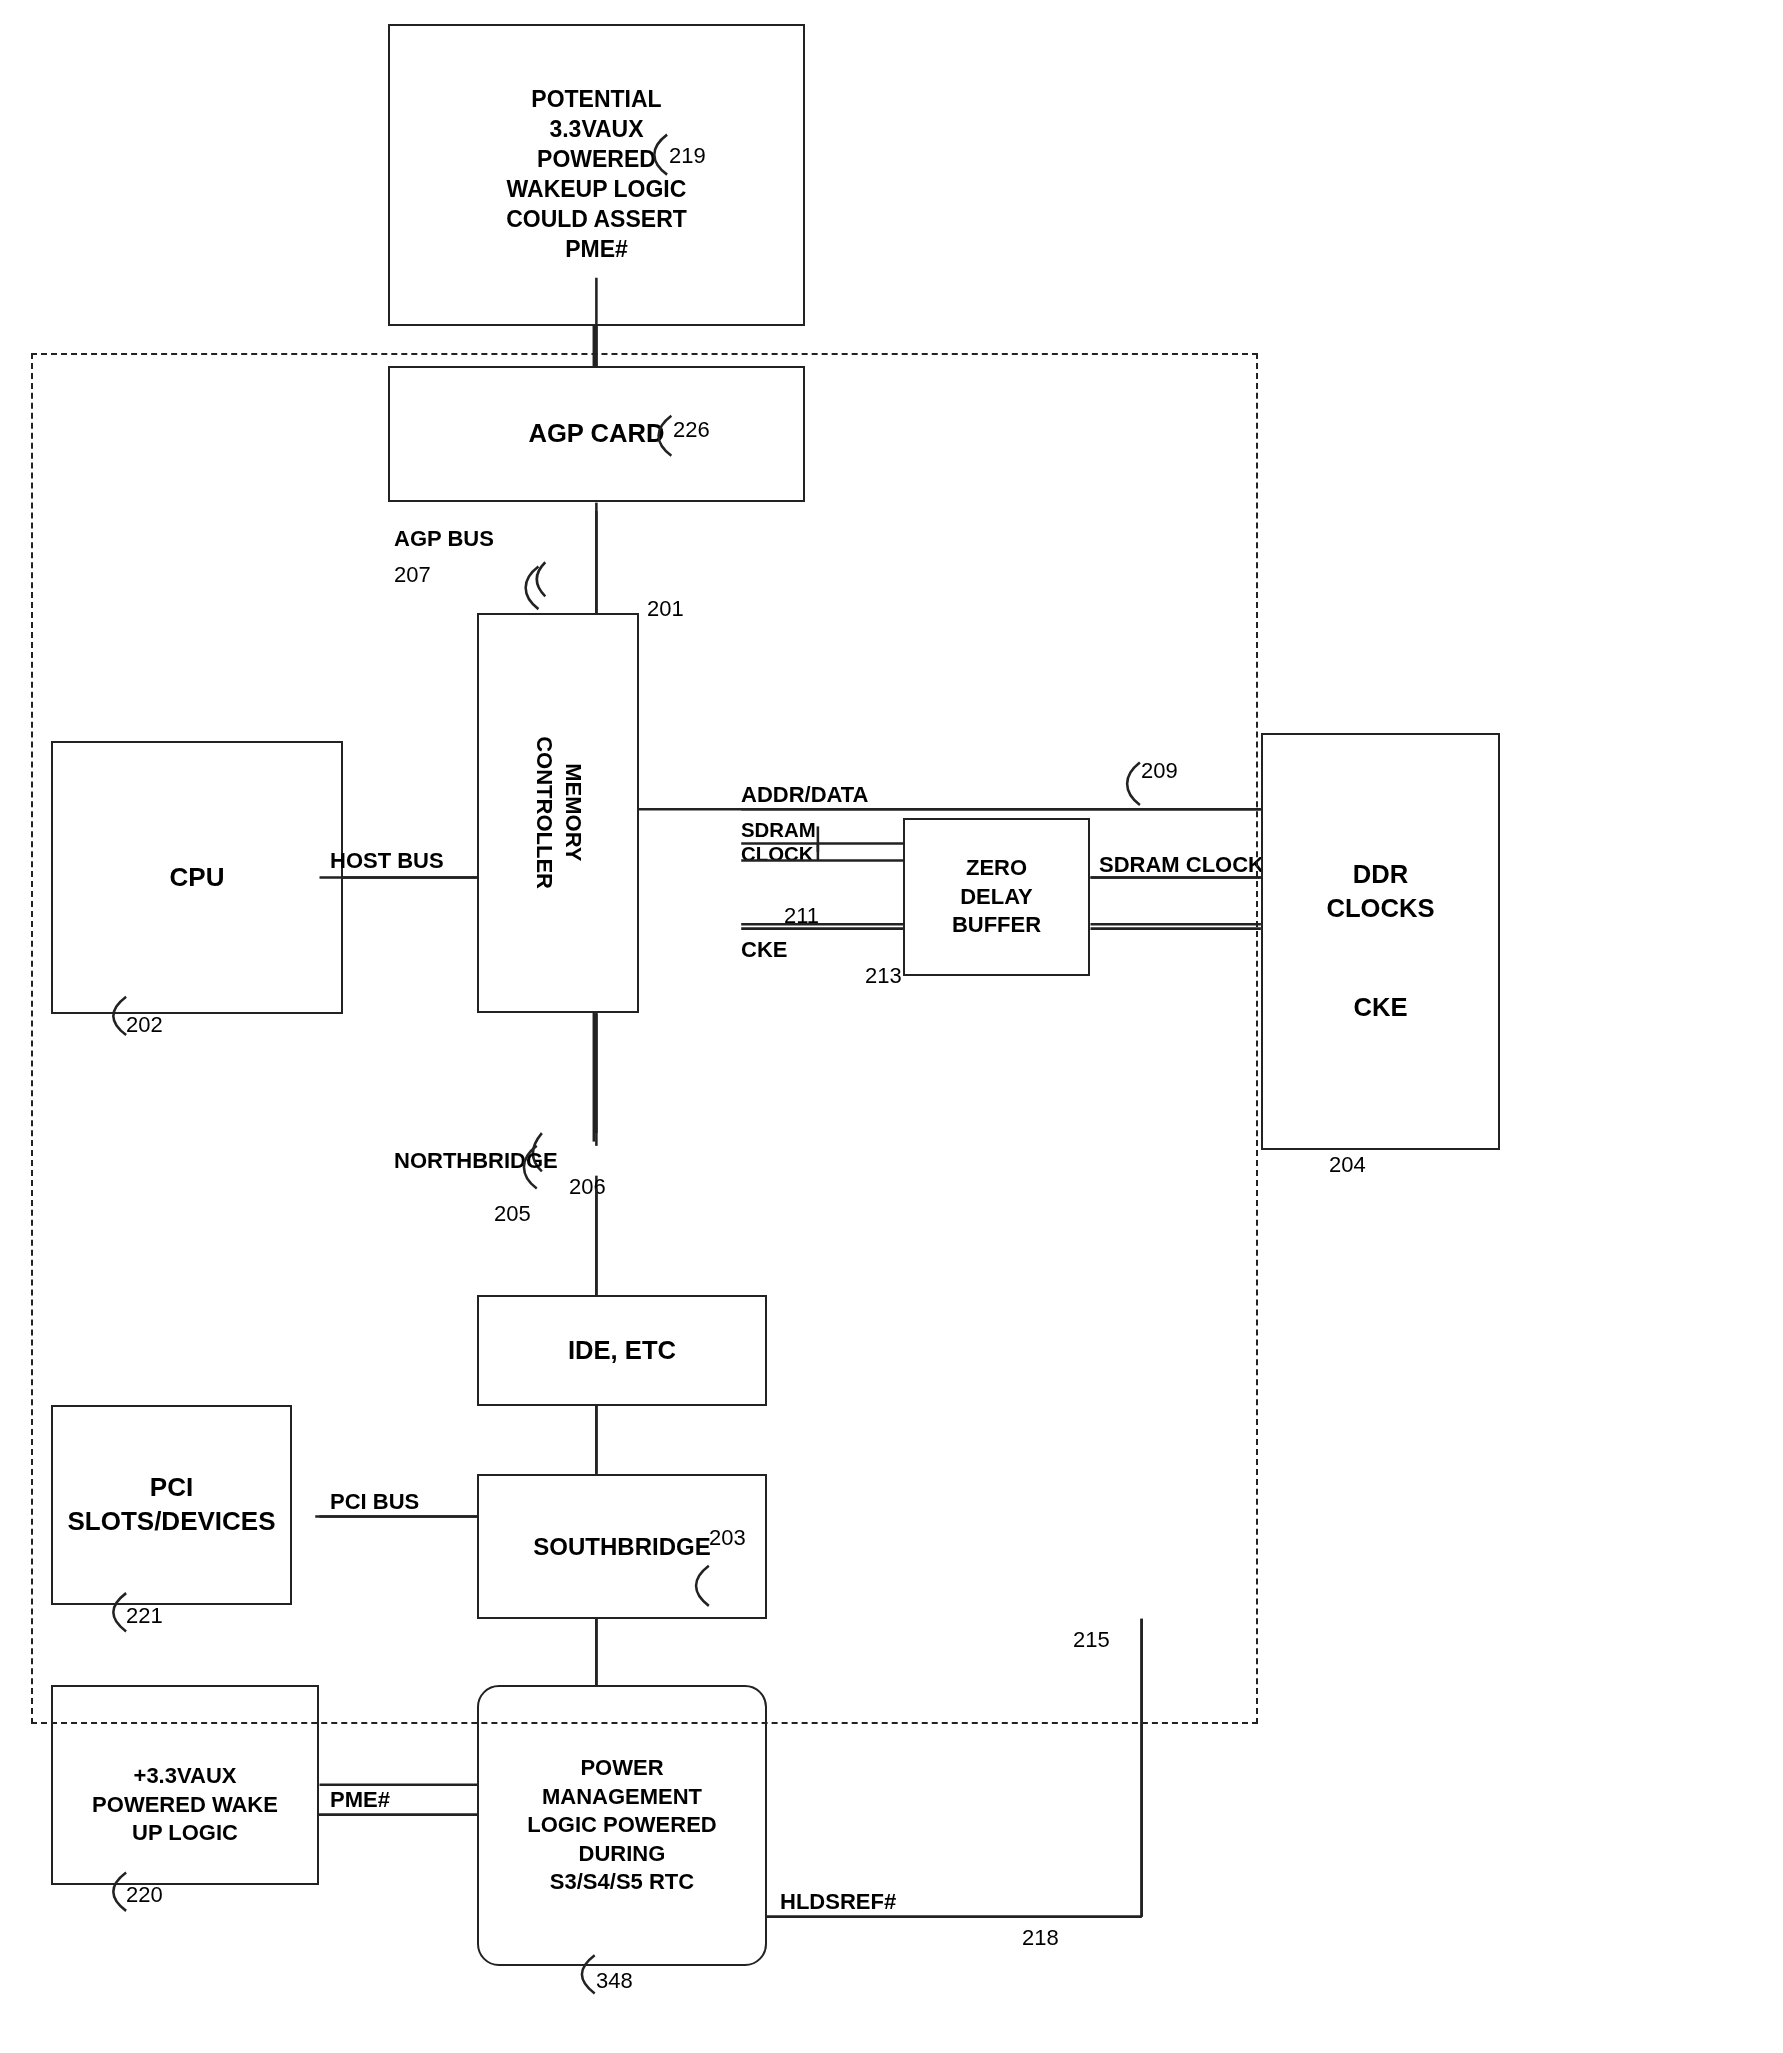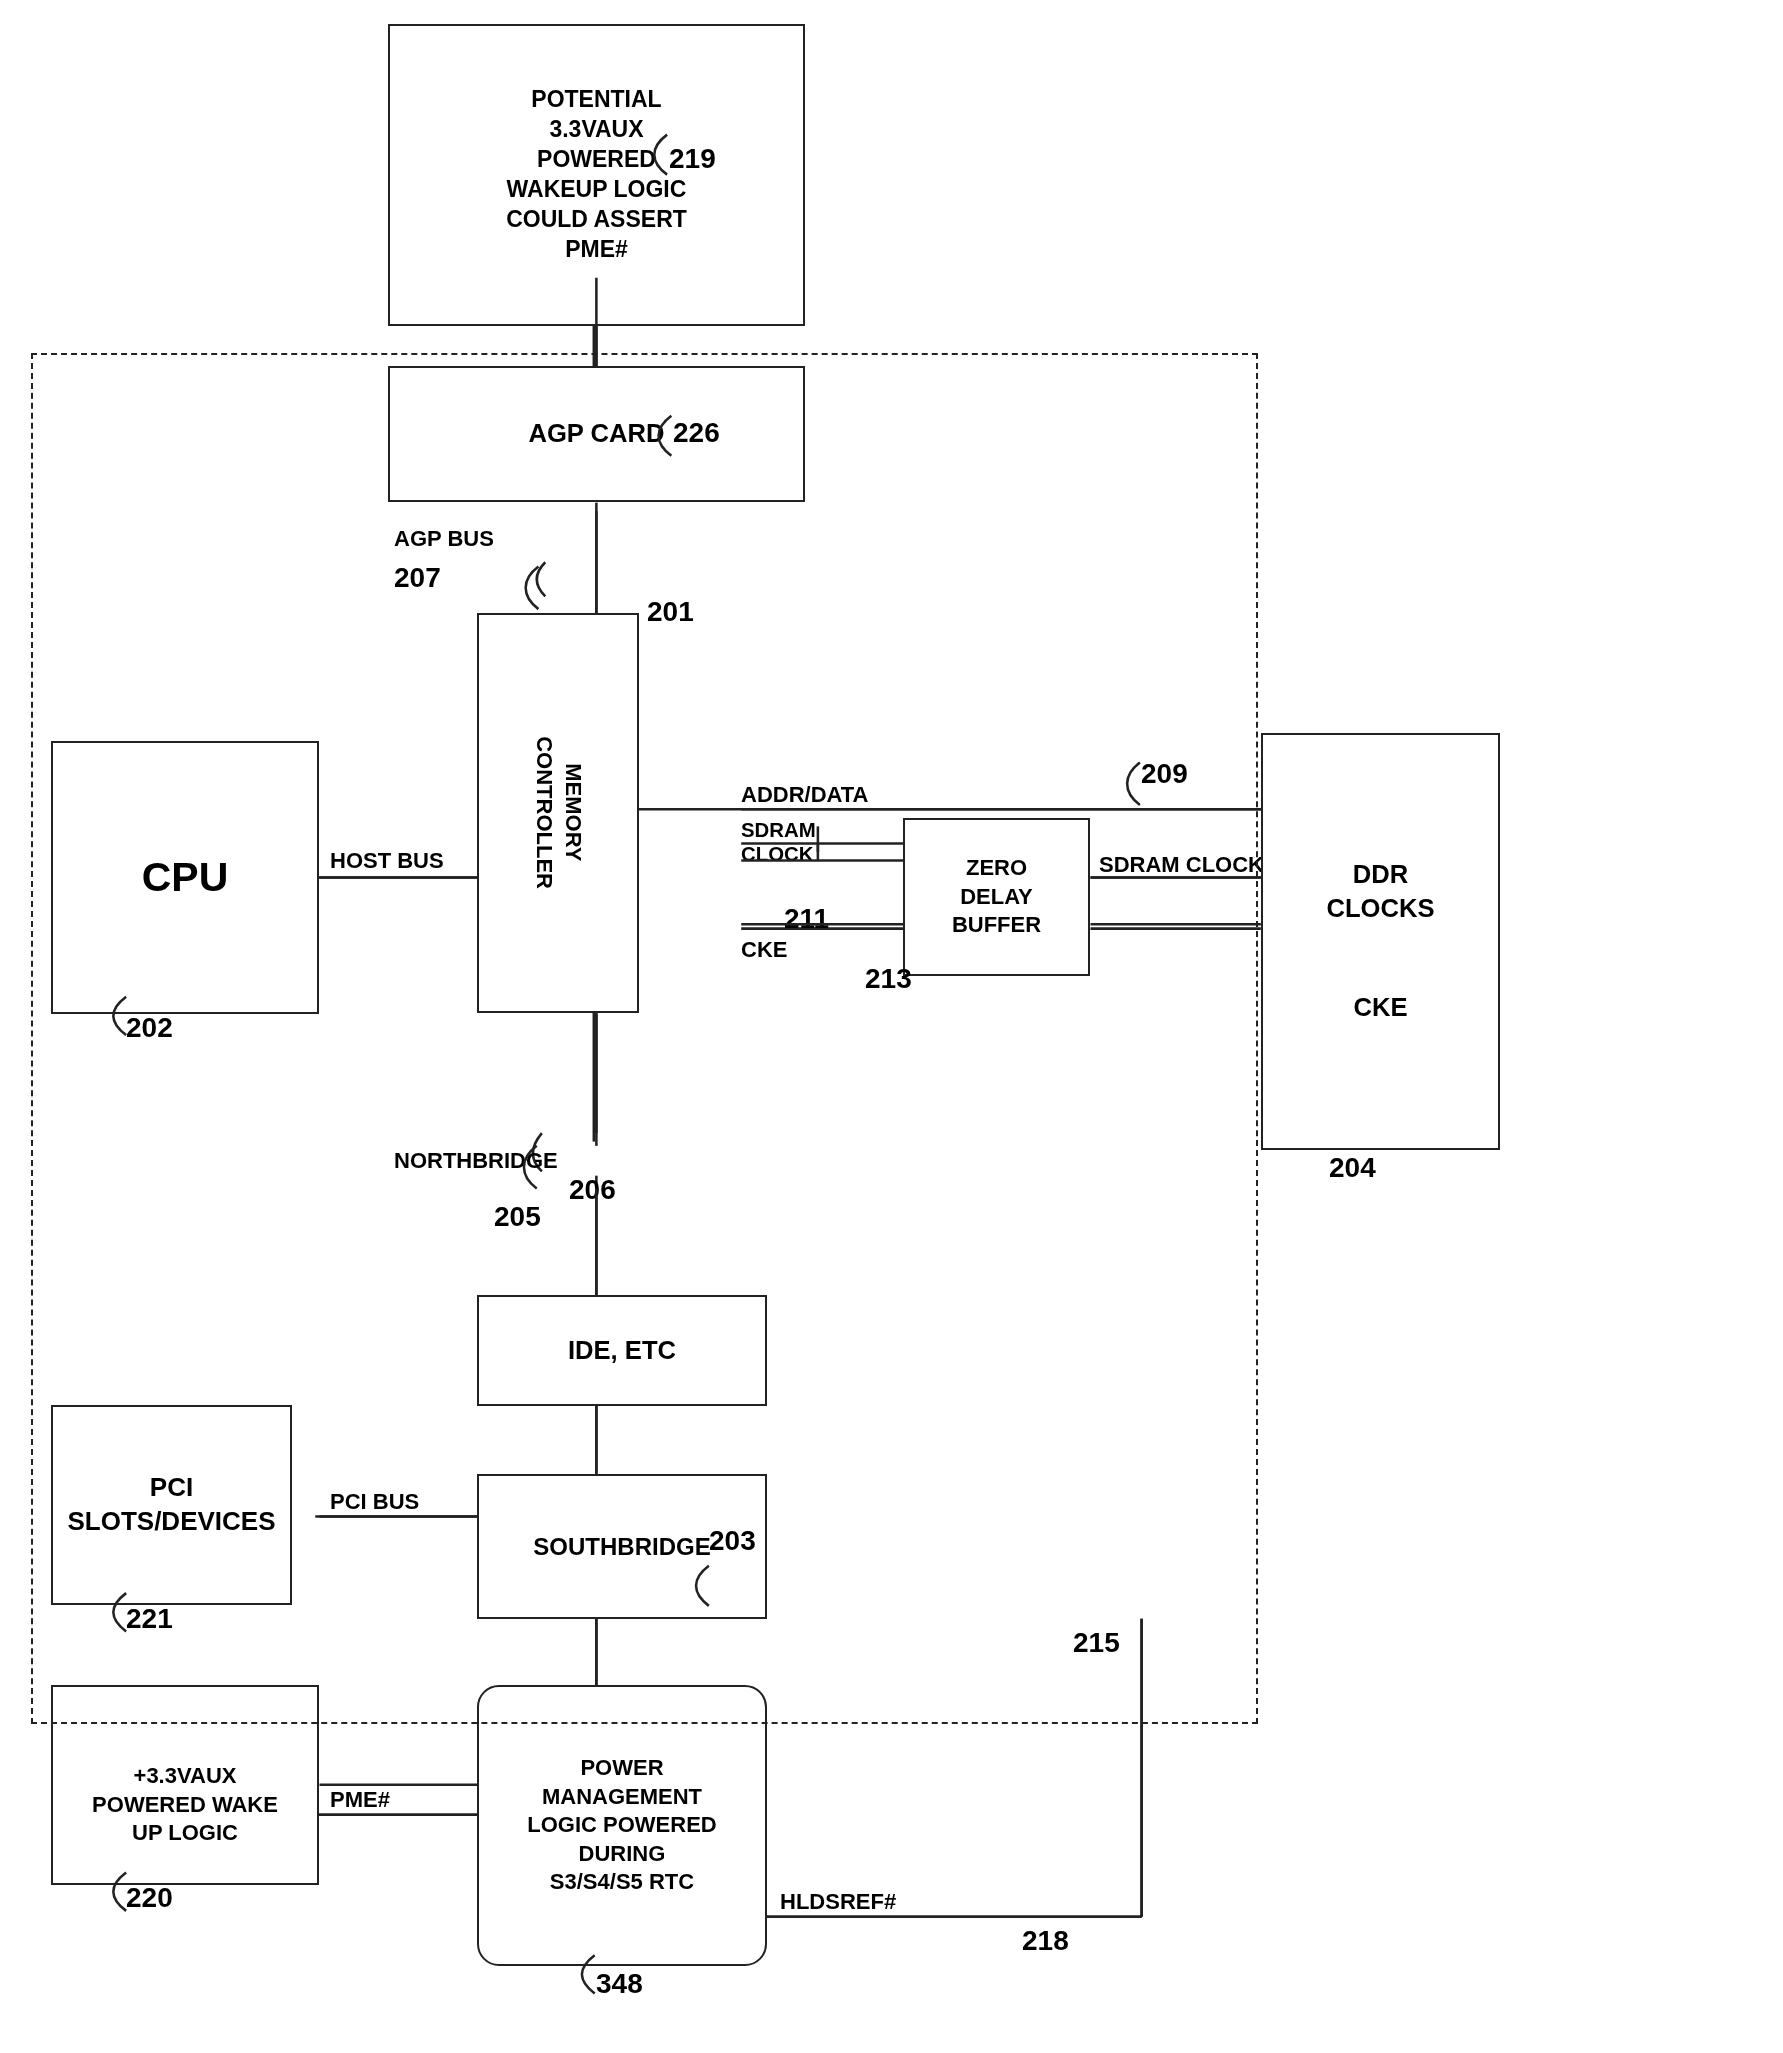--- a/index.html
+++ b/index.html
@@ -37,23 +37,23 @@
     .label {
       position: absolute;
       font-size: 22px;
       font-family: Arial, sans-serif;
       font-weight: bold;
       white-space: nowrap;
       background: transparent;
     }
     .ref {
       position: absolute;
-      font-size: 28px;
-      font-family: Arial, sans-serif;
-      font-weight: bold;
+      font-size: 22px;
+      font-family: Arial, sans-serif;
+      font-weight: normal;
       background: transparent;
     }
     svg.lines {
       position: absolute;
       top: 0; left: 0;
       width: 1784px;
       height: 2054px;
       pointer-events: none;
     }
     svg.lines line, svg.lines path, svg.lines polyline {
@@ -132,21 +132,21 @@
 
   <span class="ref" style="left:394px; top:562px;">207</span>
 
   <span class="ref" style="left:647px; top:596px;">201</span>
 
   <div class="box" style="left:477px; top:613px; width:162px; height:400px; font-size:22px; writing-mode:vertical-rl; text-orientation:mixed; transform:rotate(180deg);">
     <span style="white-space:pre-line; writing-mode:vertical-rl; transform:rotate(180deg);">MEMORY
 CONTROLLER</span>
   </div>
 
-  <div class="box" style="left:51px; top:741px; width:268px; height:273px; font-size:41px;">
+  <div class="box" style="left:51px; top:741px; width:292px; height:273px; font-size:26px;">
     <span>CPU</span>
   </div>
   <span class="ref" style="left:126px; top:1012px;">202</span>
 
   <span class="label" style="left:330px; top:848px;">HOST BUS</span>
 
   <span class="label" style="left:394px; top:1148px;">NORTHBRIDGE</span>
 
   <span class="ref" style="left:569px; top:1174px;">206</span>
 

